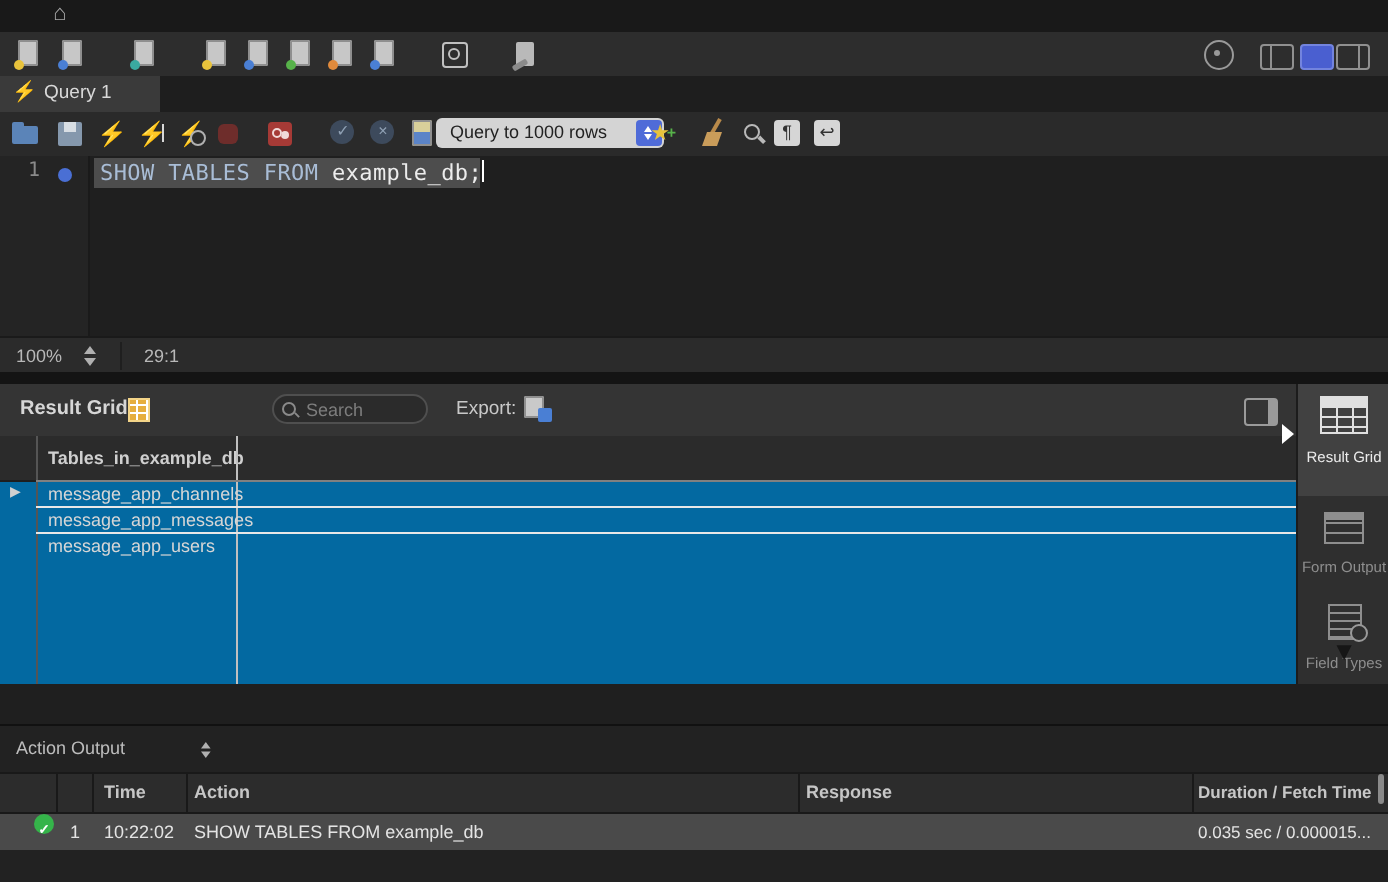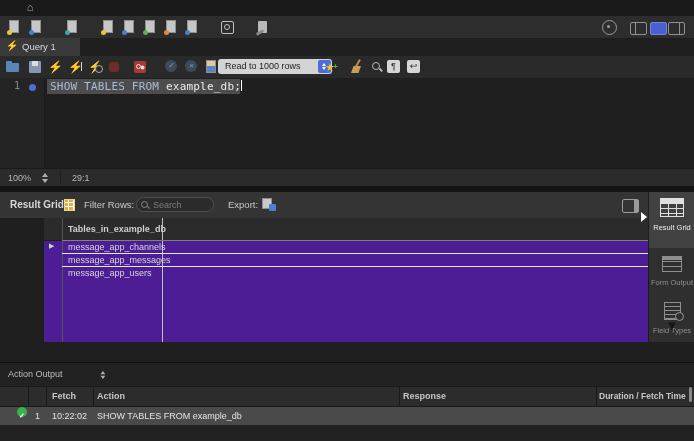--- a/index.html
+++ b/index.html
@@ -103,21 +103,21 @@
   .search-mag::before{content:"";position:absolute;left:0;top:0;width:5px;height:5px;border:1px solid #8a8a8a;border-radius:50%;}
   .search-mag::after{content:"";position:absolute;left:6px;top:6px;width:3px;height:1px;background:#8a8a8a;transform:rotate(45deg);}
   .rg-export{position:absolute;left:228px;top:0;line-height:26px;color:#c8c8c8;}
   .export-ic{left:262px;top:6px;width:14px;height:13px;}
   .export-ic::before{content:"";position:absolute;left:0;top:0;width:10px;height:11px;background:#c9c9c9;border-radius:1px;box-shadow:inset 0 0 0 1px #8f8f8f;}
   .export-ic::after{content:"";position:absolute;right:0;bottom:0;width:7px;height:7px;background:#4a7fd4;border-radius:1px;}
   .rg-paneltoggle{left:622px;top:7px;width:15px;height:12px;border:1px solid #9a9a9a;border-radius:2px;}
   .rg-paneltoggle::after{content:"";position:absolute;right:0;top:0;bottom:0;width:4px;background:#9a9a9a;}
 
   
-  .grid-area{left:0;top:218px;width:648px;height:124px;background:#4c1d95;margin-left:44px;}
+  .grid-area{left:0;top:218px;width:648px;height:124px;background:#0369a1;}
   .grid-header{position:absolute;left:0;top:0;width:648px;height:22px;background:#2b2b2b;border-bottom:1px solid #1e1e1e;}
   .grid-header .colname{position:absolute;left:24px;top:0;line-height:22px;font-size:9px;font-weight:bold;color:#cfcfcf;}
   .vline-gutter{position:absolute;left:18px;top:0;width:1px;height:124px;background:#555;}
   .vline-col{position:absolute;left:118px;top:0;width:1px;height:124px;background:#c0c0c0;}
   .grow{position:absolute;left:19px;width:629px;height:13px;font-size:9px;color:#d6d6d6;line-height:13px;}
   .grow .cell{position:absolute;left:5px;}
   .row-marker{position:absolute;left:5px;top:24px;font-size:7px;color:#d0d0d0;}
   .hline{position:absolute;left:18px;width:630px;height:1px;}
 
   
@@ -200,21 +200,21 @@
     <span class="abs eti stop-dim" style="left:106px"></span>
     <span class="abs eti stoponerr" style="left:132px"></span>
     <span class="abs eti circ-dim" style="left:164px">
         <span>✓</span>
       </span>
     <span class="abs eti circ-dim" style="left:184px">
         <span>×</span>
       </span>
     <span class="abs eti autocommit" style="left:203px"></span>
     <div class="abs limit-select">
-      <span>Read to 1000 rows</span>
+      <span>Query to 1000 rows</span>
       <span class="cap"></span>
     </div>
     <span class="abs eti star-ic" style="left:322px">★</span>
     <span class="abs eti broom" style="left:349px"></span>
     <span class="abs eti mag" style="left:369px"></span>
     <span class="abs glyphbox" style="left:387px">¶</span>
     <span class="abs glyphbox" style="left:407px">↩</span>
   </div>
 
   <div class="abs editor">
@@ -231,21 +231,20 @@
     <span class="abs stepper es-stepper"></span>
     <span class="es-sep"></span>
     <span class="es-pos">29:1</span>
   </div>
 
   <div class="abs hdivider"></div>
 
   <div class="abs rg-toolbar">
     <span class="rg-title">Result Grid</span>
     <span class="abs grid-ic"></span>
-    <span class="rg-filter">Filter Rows:</span>
     <input class="rg-search" placeholder="Search" style="">
     <span class="abs search-mag"></span>
     <span class="rg-export">Export:</span>
     <span class="abs export-ic"></span>
     <span class="abs rg-paneltoggle"></span>
   </div>
 
   <div class="abs grid-area">
     <div class="grid-header">
       <span class="colname">Tables_in_example_db</span>
@@ -284,32 +283,33 @@
   </div>
   <div class="abs sp-tri"></div>
 
 
   <div class="abs action-output">
     <div class="ao-header">
       <span class="ao-title">Action Output</span>
       <span class="abs stepper ao-stepper"></span>
     </div>
     <div class="ao-colhead">
-      <span class="c-time">Fetch</span>
+      <span class="c-time">Time</span>
       <span class="c-action">Action</span>
       <span class="c-resp">Response</span>
       <span class="c-dur">Duration / Fetch Time</span>
       <span class="ao-vsep" style="left:28px"></span>
       <span class="ao-vsep" style="left:46px"></span>
       <span class="ao-vsep" style="left:93px"></span>
       <span class="ao-vsep" style="left:399px"></span>
       <span class="ao-vsep" style="left:596px"></span>
     </div>
     <span class="abs ao-scroll"></span>
     <div class="ao-row">
       <span class="abs ok-circ">✓</span>
       <span class="c-idx">1</span>
       <span class="c-time">10:22:02</span>
       <span class="c-action">SHOW TABLES FROM example_db</span>
+      <span class="c-dur">0.035 sec / 0.000015...</span>
     </div>
   </div>
 
 </div>
 
 </body></html>

